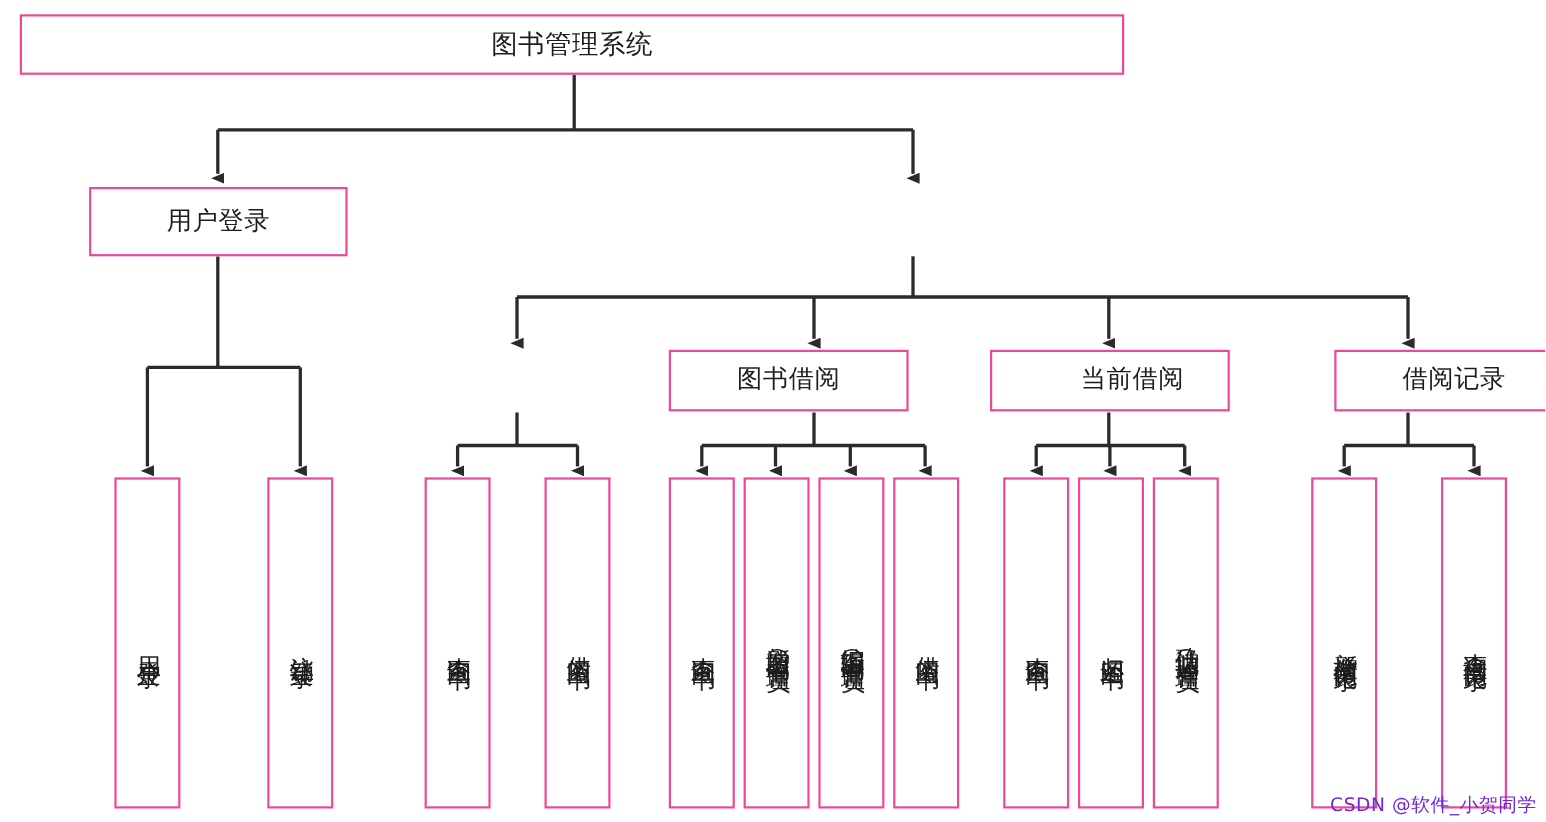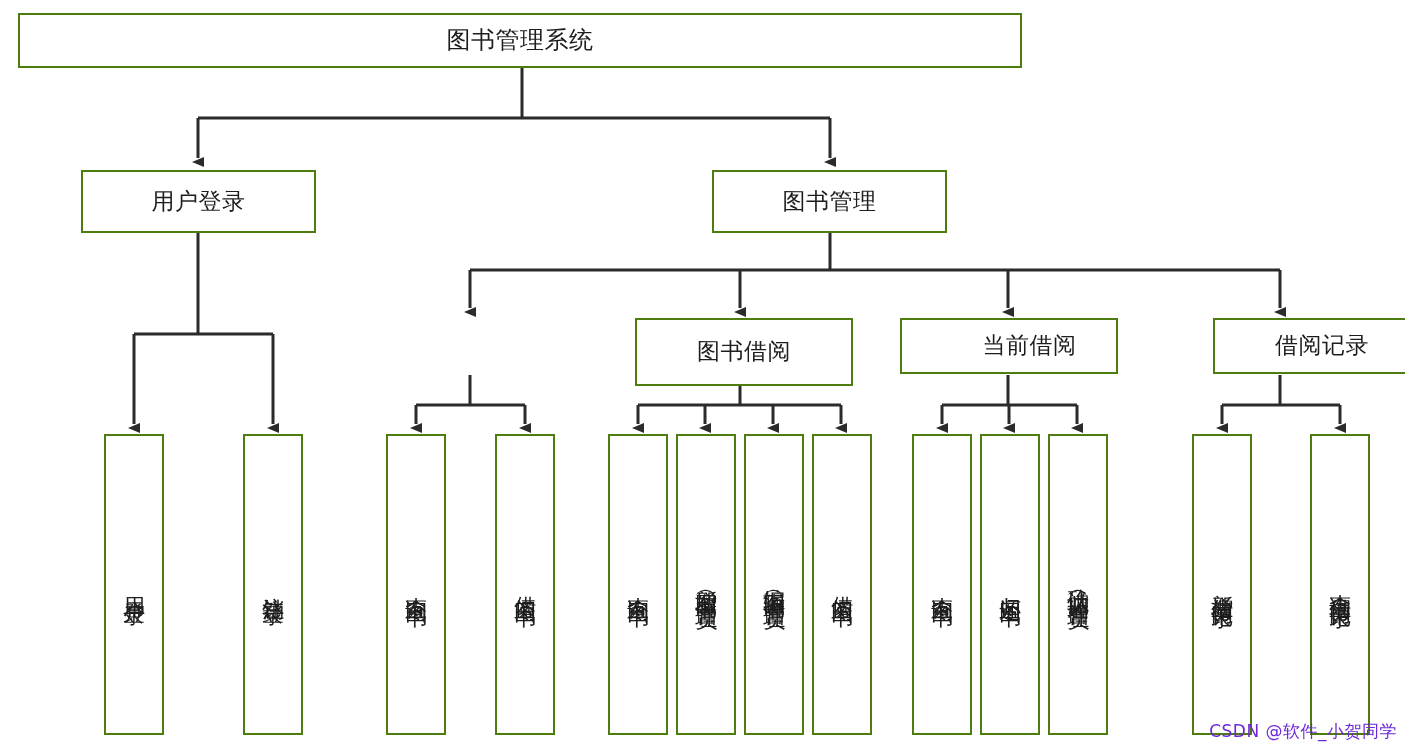--- a/index.html
+++ b/index.html
@@ -21,21 +21,21 @@
     position: absolute;
     left: 0;
     top: 0;
     width: 1405px;
     height: 747px;
     pointer-events: none;
   }
   .node {
     position: absolute;
     box-sizing: border-box;
-    border: 2px solid #4d7c0f;
+    border: 2px solid #ec4899;
     background: #ffffff;
     display: flex;
     align-items: center;
     justify-content: center;
     color: #1d1d1d;
   }
   .node-label {
     display: block;
     text-align: center;
     letter-spacing: 0.5px;
@@ -132,25 +132,22 @@
     </g>
   </svg>
 
   <div class="node horiz root" style="left:18px; top:13px; width:1004px; height:55px;">
     <span class="node-label">图书管理系统</span>
   </div>
 
   <div class="node horiz" style="left:81px; top:170px; width:235px; height:63px;">
     <span class="node-label">用户登录</span>
   </div>
-  <div class="node horiz" style="left:712px; top:170px; width:235px; height:63px;">
-    <span class="node-label">图书管理</span>
-  </div>
-
-  <div class="node horiz" style="left:635px; top:318px; width:218px; height:68px;">
+
+  <div class="node horiz" style="left:608px; top:318px; width:218px; height:56px;">
     <span class="node-label">图书借阅</span>
   </div>
   <div class="node horiz" style="left:900px; top:318px; width:218px; height:56px;padding-left:41px;">
     <span class="node-label">当前借阅</span>
   </div>
   <div class="node horiz" style="left:1213px; top:318px; width:218px; height:56px;">
     <span class="node-label">借阅记录</span>
   </div>
 
   <div class="node vert" style="left:104px; top:434px; width:60px; height:301px;">

